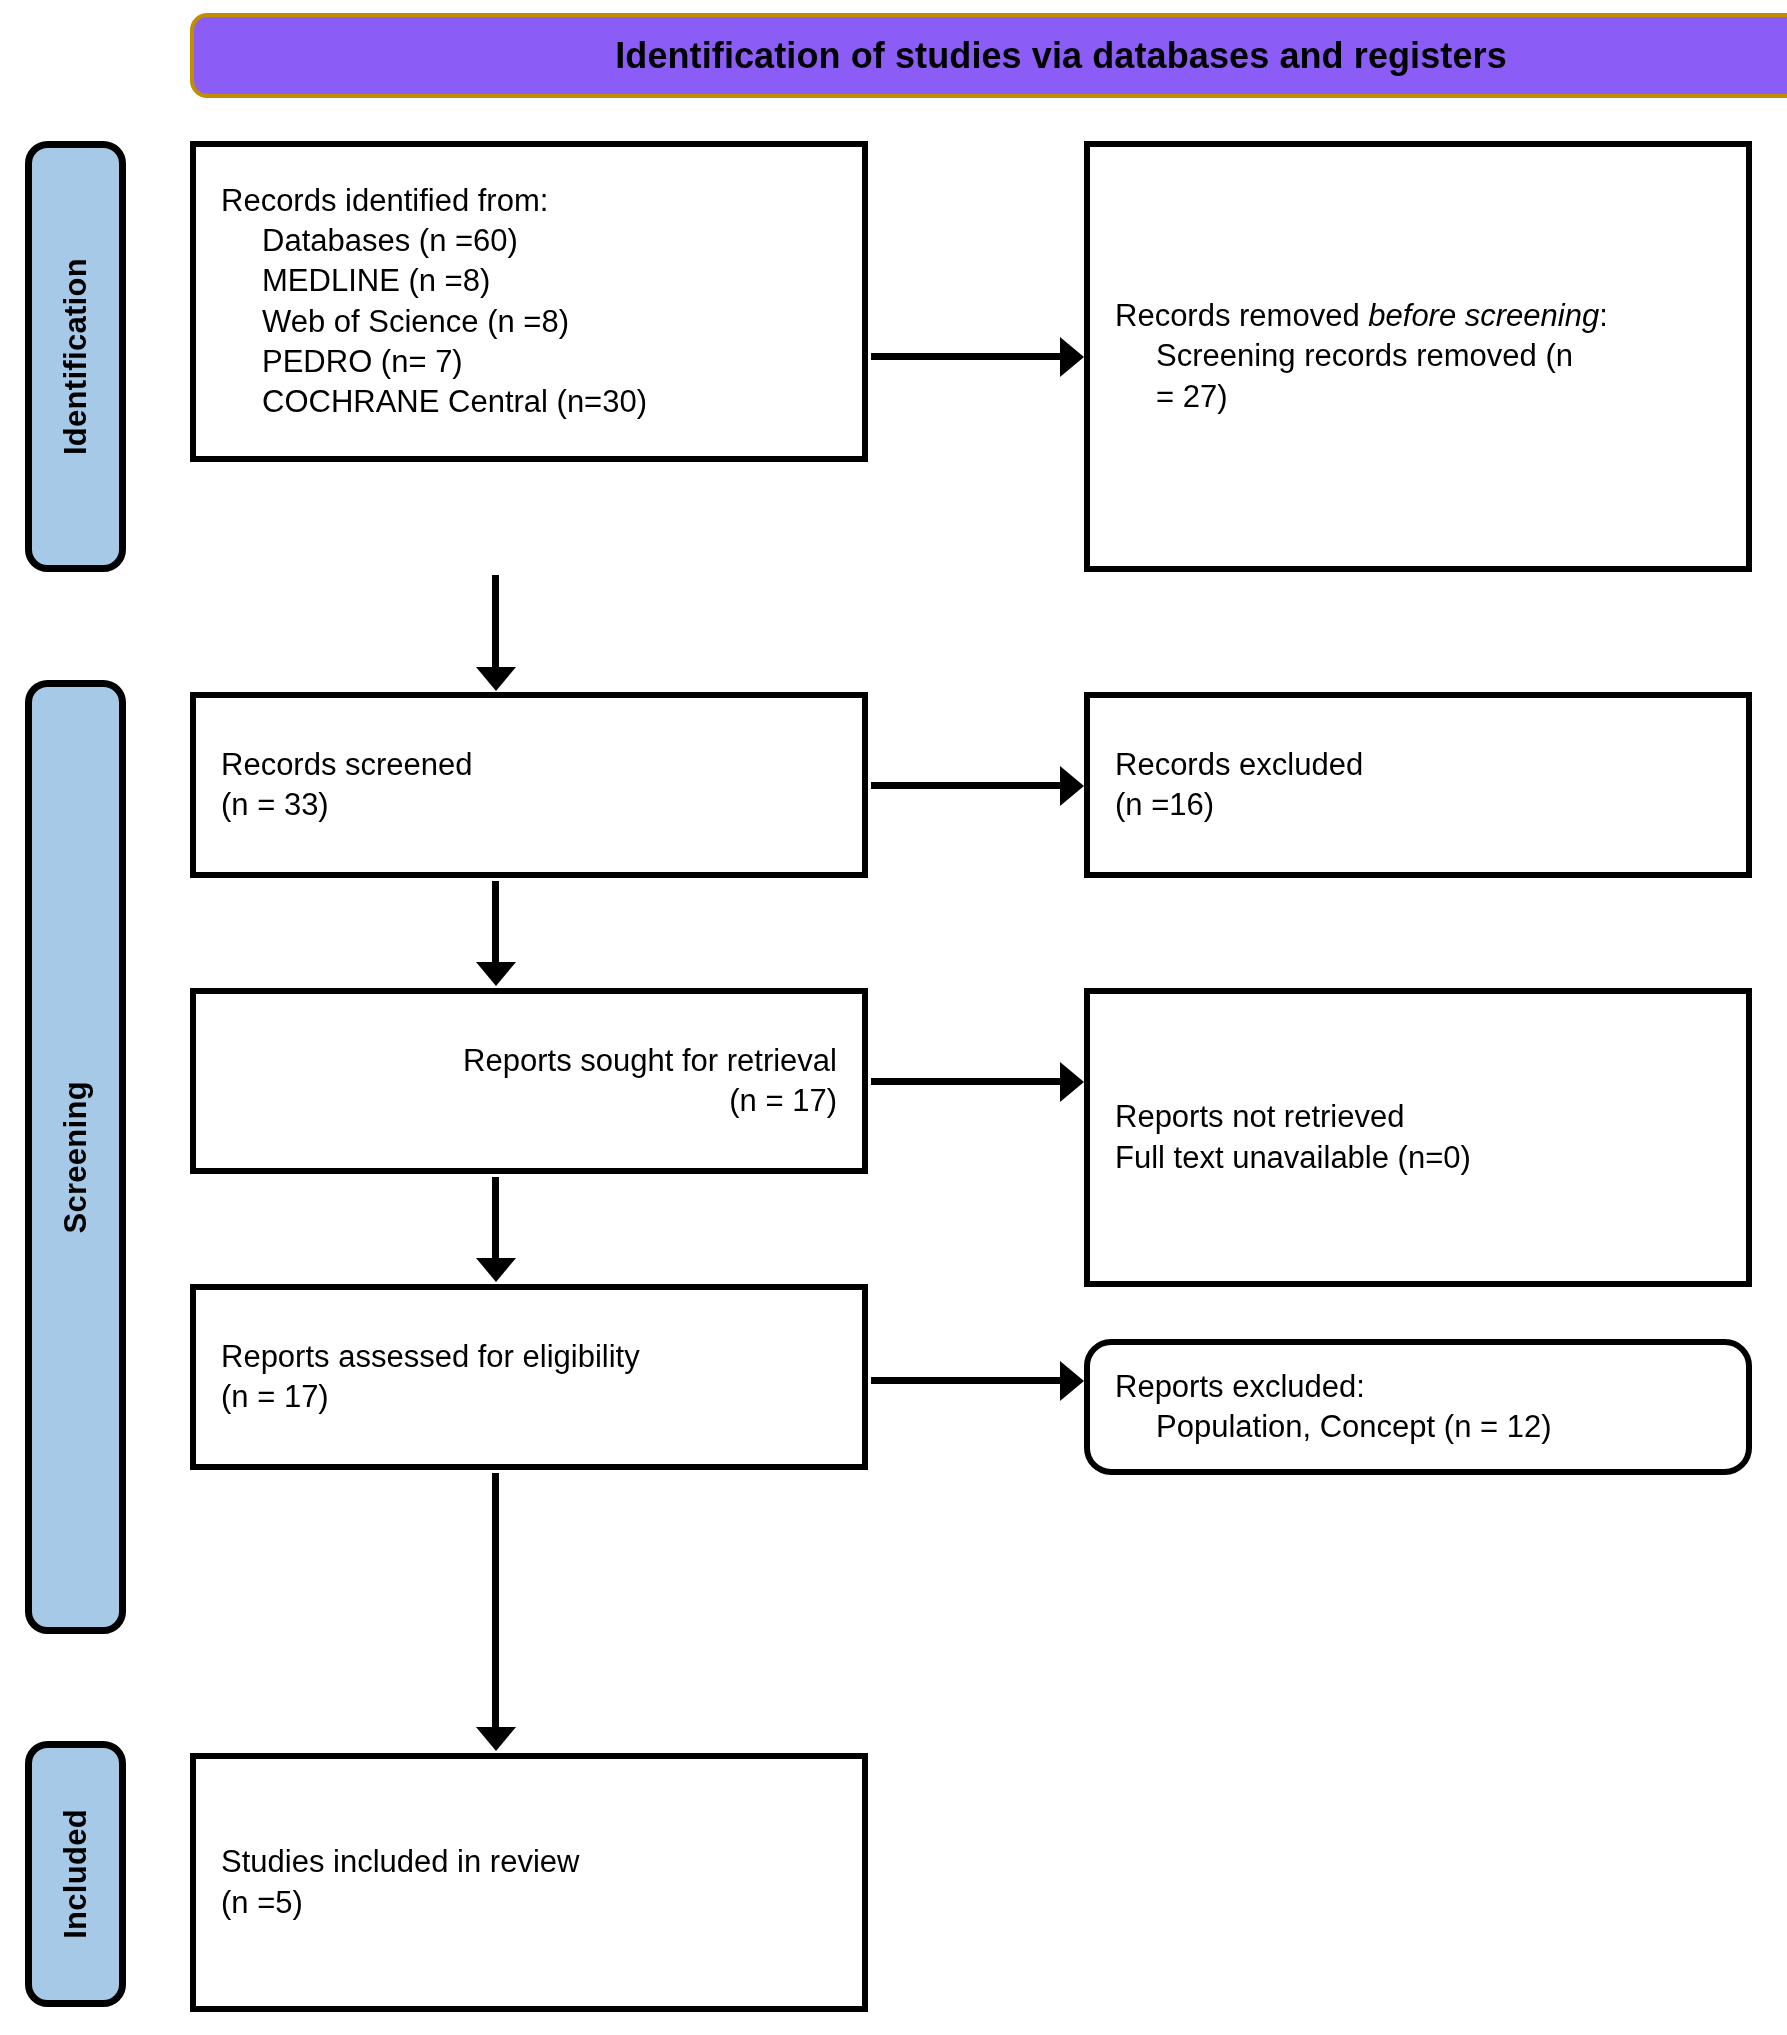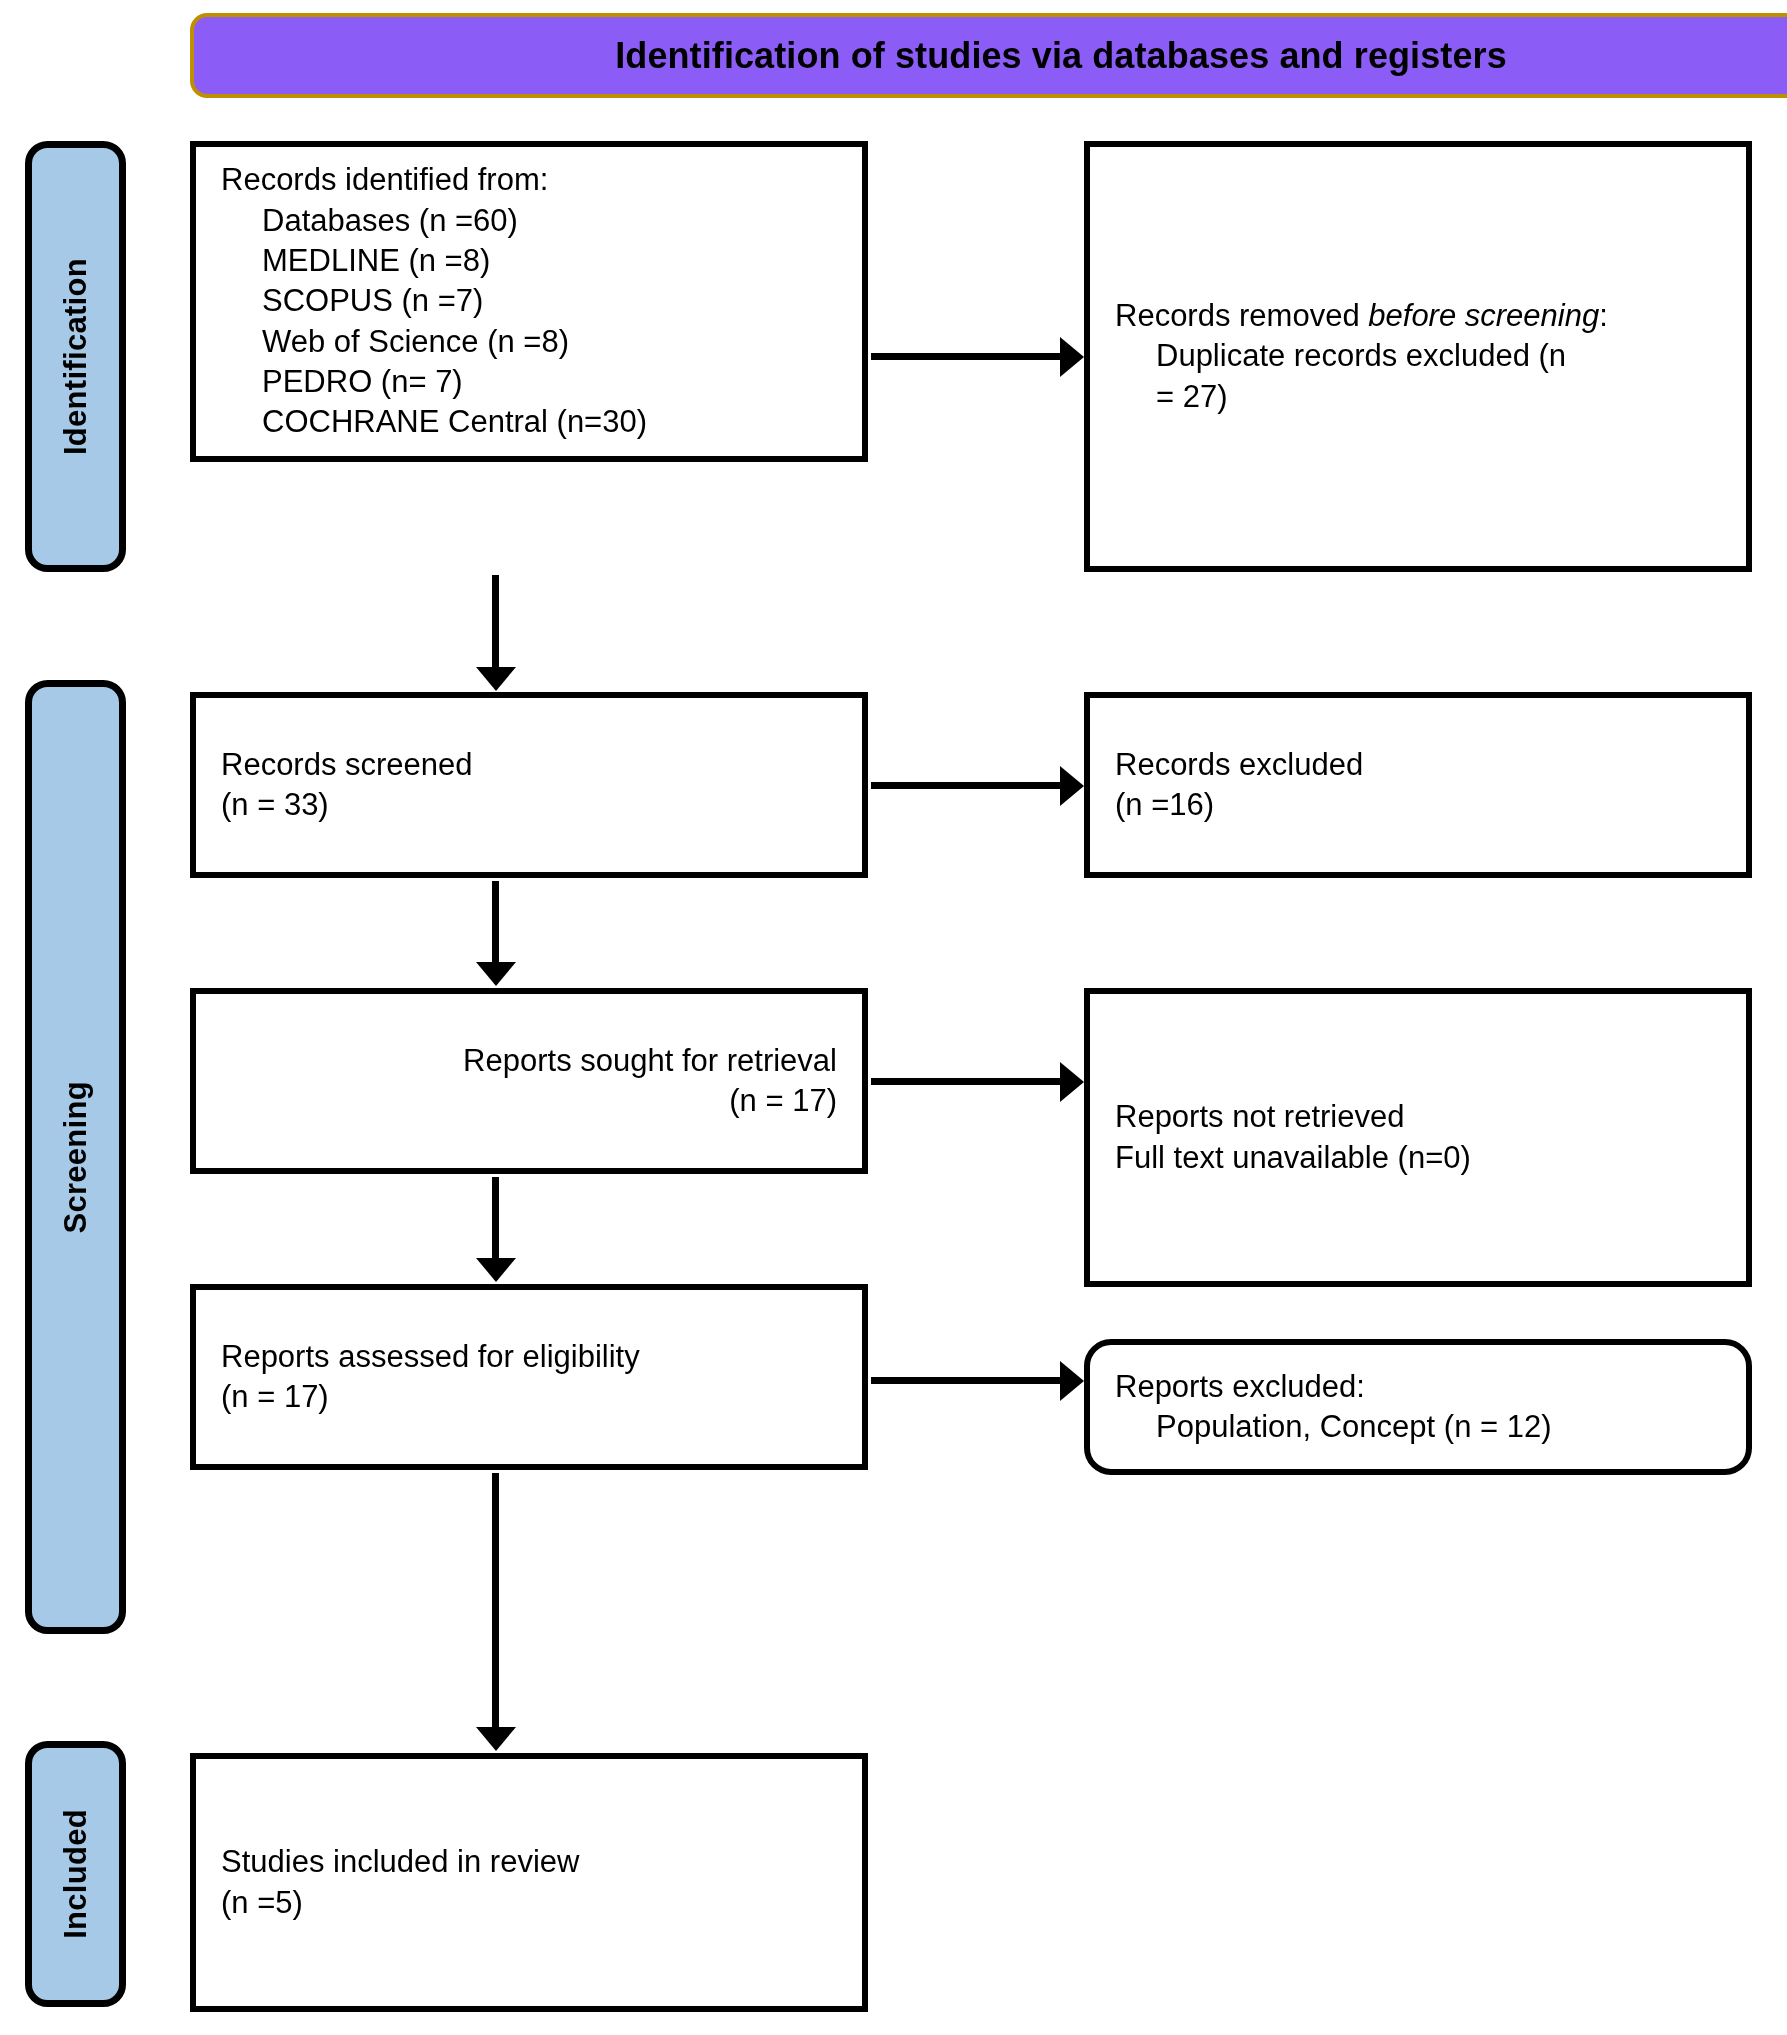--- a/index.html
+++ b/index.html
@@ -160,29 +160,28 @@
     <span class="stage-text">Screening</span>
   </div>
   <div class="stage" id="stage-included">
     <span class="stage-text">Included</span>
   </div>
 
   <div class="box" id="box-identified">
     <div class="line">Records identified from:</div>
     <div class="line indent">Databases (n =60)</div>
     <div class="line indent">MEDLINE (n =8)</div>
-    <div class="line indent">SCOPUS (n =7)</div>
     <div class="line indent">Web of Science (n =8)</div>
     <div class="line indent">PEDRO (n= 7)</div>
     <div class="line indent">COCHRANE Central (n=30)</div>
   </div>
 
   <div class="box" id="box-removed">
     <div class="line"><span>Records removed </span><em>before screening</em><span>:</span></div>
-    <div class="line indent">Duplicate records excluded (n</div>
+    <div class="line indent">Screening records removed (n</div>
     <div class="line indent">= 27)</div>
   </div>
 
   <div class="box" id="box-screened">
     <div class="line">Records screened</div>
     <div class="line">(n = 33)</div>
   </div>
 
   <div class="box" id="box-excluded-records">
     <div class="line">Records excluded</div>

